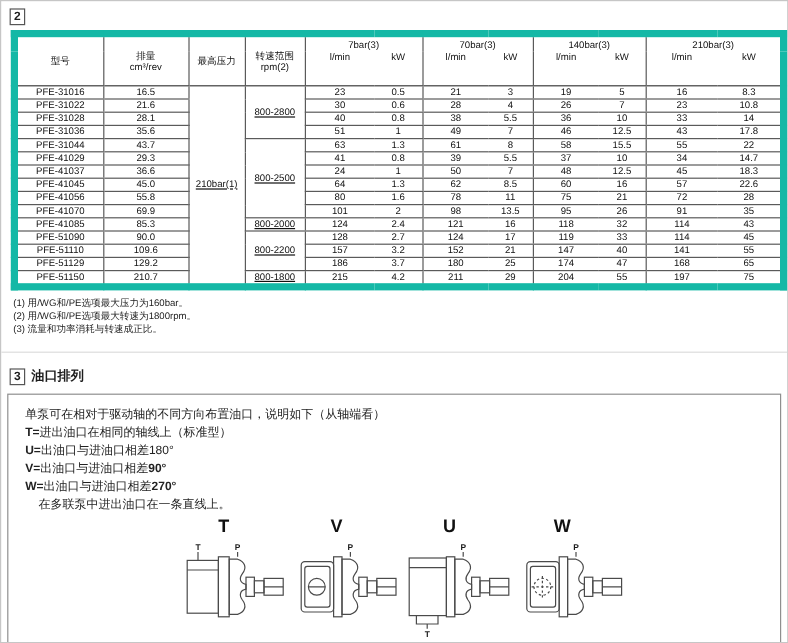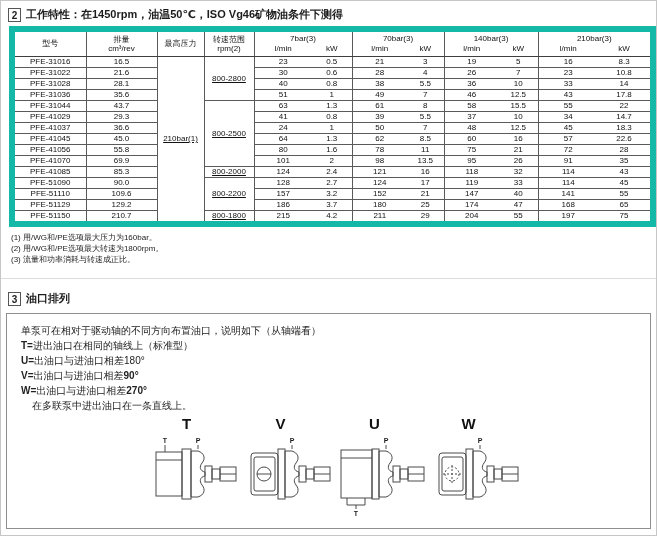--- a/index.html
+++ b/index.html
@@ -17,21 +17,21 @@
   
   table.spec {
     border-collapse: collapse; table-layout: fixed; width: 641px; margin-left: 8px;
     font-size: 8px; color: #111;
   }
   table.spec { border: 6px solid #14b8a6; }
   .spec th, .spec td { padding: 0; text-align: center; font-weight: 400; border-bottom: 1px solid #5a5a5a; }
   .spec .vl { border-left: 1px solid #5a5a5a; }
   .spec thead th { font-size: 8px; line-height: 10px; }
   .spec thead .grp { border-bottom: none; padding-top: 2px; }
-  .spec thead .sub { border-bottom: 1px solid #3e3e3e; padding-bottom: 2px; }
+  .spec thead .sub { border-bottom: 1px solid #3e3e3e; padding-bottom: 18px; }
   .spec thead .span2 { vertical-align: middle; border-bottom: 1px solid #3e3e3e; }
   .spec thead .two-line span { display: block; line-height: 9px; }
   .spec tbody td { height: 10px; line-height: 10px; }
   .spec tbody td[rowspan] { vertical-align: middle; text-decoration: underline; }
   
   .footnotes { margin: 5px 0 0 10px; font-size: 8px; line-height: 11px; color: #222; }
   
   .divider { height: 1px; background: #ddd; margin: 13px 0 12px 0; }
   
   .port-box {
@@ -51,21 +51,20 @@
     font-family: "Liberation Sans", "DejaVu Sans", sans-serif;
   }
 </style>
 </head>
 <body>
 
 <div class="page">
 
   <div class="sec-title">
     <span class="sec-num">2</span>
-    <span>工作特性：在1450rpm，油温50℃，ISO Vg46矿物油条件下测得</span>
   </div>
 
   <table class="spec">
     <colgroup>
       <col style="width:74px">
         <col style="width:71px">
         <col style="width:47px">
         <col style="width:50px">
       <col style="width:58px">
         <col style="width:40px">

